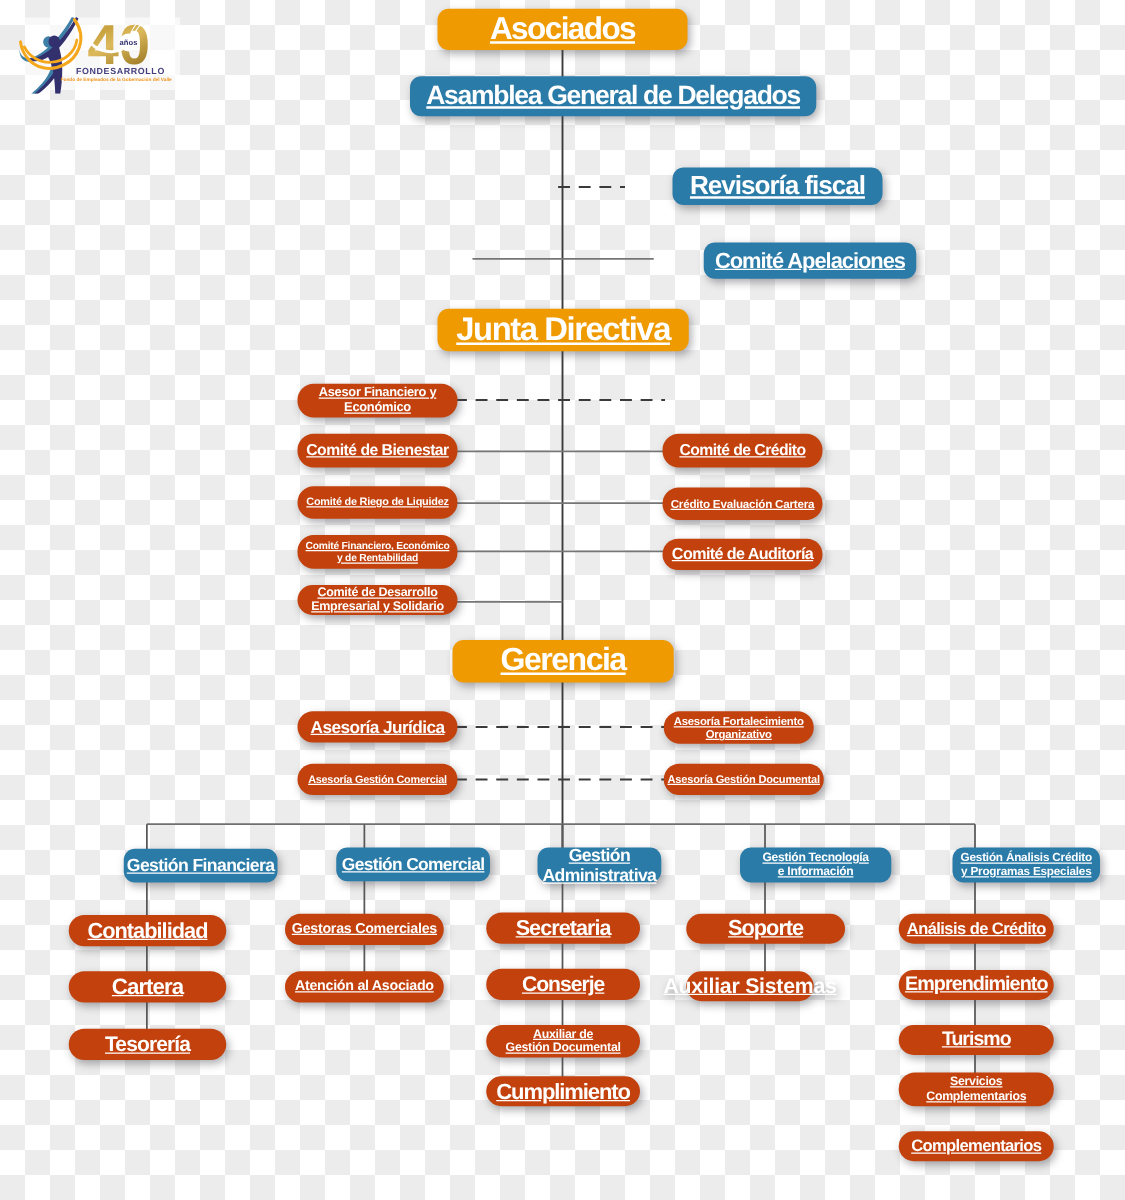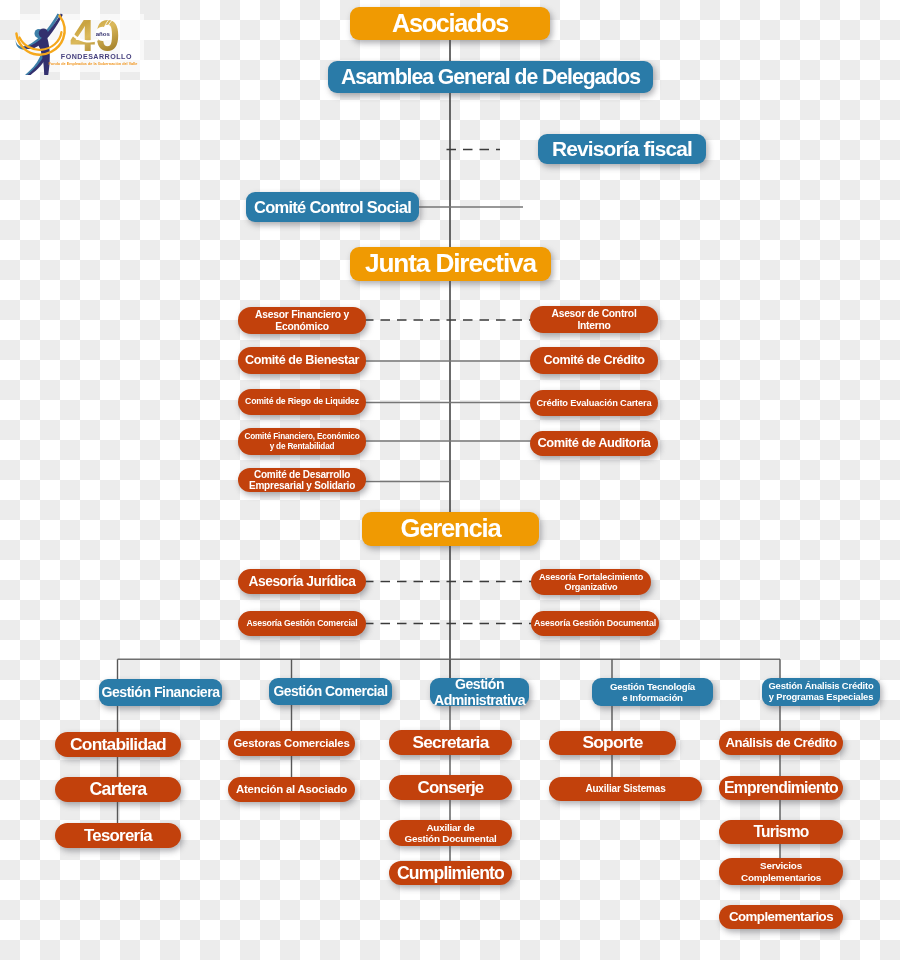--- a/index.html
+++ b/index.html
@@ -12,21 +12,21 @@
     linear-gradient(45deg,#ececec 25%,transparent 25%,transparent 75%,#ececec 75%);
   background-size:40px 40px;
   background-position:0 0,20px 20px;
 }
 #chart-root{position:absolute;left:0;top:0;width:900px;height:960px;}
 .node{position:absolute;box-sizing:border-box;display:flex;align-items:center;justify-content:center;
   text-align:center;color:#fff;border-radius:9px;line-height:1.14;
   font-weight:bold;
   padding:12px;white-space:pre;
   filter:drop-shadow(2.5px 3.2px 3.4px rgba(70,70,80,0.45));
-  z-index:3;}
+  z-index:3;text-decoration:underline;}
 .node.orange{background:#f09a02;}
 .node.teal{background:#2a7ba8;margin-left:40px;}
 .node.navy{background:#c2410c;border-radius:13px;}
 .node-text{display:block;white-space:pre;}
 svg#links{position:absolute;left:0;top:0;width:900px;height:960px;z-index:1;overflow:visible;}
 #logo{position:absolute;left:14px;top:11px;z-index:6;}
 #logo-backdrop{position:absolute;left:20px;top:14px;width:124px;height:58px;background:rgba(255,255,255,0.62);z-index:5;}
 </style>
 </head>
 <body>
@@ -94,26 +94,24 @@
   </g>
 
   <text x="46.8" y="47.9" font-family="'Liberation Sans',sans-serif" font-size="7.1" font-weight="bold" fill="#46407e" letter-spacing="0.5">FONDESARROLLO</text>
   <text x="34.5" y="53.6" font-family="'Liberation Sans',sans-serif" font-size="3.8" font-weight="bold" fill="#f0941c">Fondo de Empleados de la Gobernación del Valle</text>
 </svg>
 </div>
 
 <div class="node orange" style="left:350px;top:7px;width:200px;height:33px;font-size:25.2px;letter-spacing:-1.26px"><span class="node-text">Asociados</span></div>
 <div class="node teal" style="left:288px;top:61px;width:325px;height:32px;font-size:21.2px;letter-spacing:-1.02px"><span class="node-text">Asamblea General de Delegados</span></div>
 <div class="node teal" style="left:498px;top:134px;width:168px;height:30px;font-size:20.9px;letter-spacing:-0.83px"><span class="node-text">Revisoría fiscal</span></div>
-<div class="node teal" style="left:206px;top:192px;width:173px;height:30px;font-size:16.5px;letter-spacing:-0.73px"><span class="node-text">Comité Control Social</span></div>
+<div class="node teal" style="left:523px;top:194px;width:170px;height:29px;font-size:17.5px;letter-spacing:-0.81px"><span class="node-text">Comité Apelaciones</span></div>
 <div class="node orange" style="left:350px;top:247px;width:201px;height:34px;font-size:26.2px;letter-spacing:-1.12px"><span class="node-text">Junta Directiva</span></div>
 <div class="node navy" style="left:238px;top:307px;width:128px;height:27px;font-size:10.3px;letter-spacing:-0.23px"><span class="node-text">Asesor Financiero y
 Económico</span></div>
-<div class="node navy" style="left:530px;top:306px;width:128px;height:27px;font-size:10.3px;letter-spacing:-0.25px"><span class="node-text">Asesor de Control
-Interno</span></div>
 <div class="node navy" style="left:238px;top:347px;width:128px;height:27px;font-size:12.6px;letter-spacing:-0.41px"><span class="node-text">Comité de Bienestar</span></div>
 <div class="node navy" style="left:530px;top:347px;width:128px;height:27px;font-size:12.6px;letter-spacing:-0.44px"><span class="node-text">Comité de Crédito</span></div>
 <div class="node navy" style="left:238px;top:389px;width:128px;height:26px;font-size:8.7px;letter-spacing:-0.18px"><span class="node-text">Comité de Riego de Liquidez</span></div>
 <div class="node navy" style="left:530px;top:390px;width:128px;height:26px;font-size:9.3px;letter-spacing:-0.17px"><span class="node-text">Crédito Evaluación Cartera</span></div>
 <div class="node navy" style="left:238px;top:428px;width:128px;height:27px;font-size:8.2px;letter-spacing:-0.18px"><span class="node-text">Comité Financiero, Económico
 y de Rentabilidad</span></div>
 <div class="node navy" style="left:530px;top:431px;width:128px;height:25px;font-size:12.9px;letter-spacing:-0.47px"><span class="node-text">Comité de Auditoría</span></div>
 <div class="node navy" style="left:238px;top:468px;width:128px;height:15px;font-size:10px;letter-spacing:-0.22px"><span class="node-text">Comité de Desarrollo
 Empresarial y Solidario</span></div>
 <div class="node orange" style="left:362px;top:512px;width:177px;height:34px;font-size:25.6px;letter-spacing:-1.19px"><span class="node-text">Gerencia</span></div>
@@ -132,21 +130,21 @@
 <div class="node teal" style="left:390px;top:678px;width:99px;height:28px;font-size:14.1px;letter-spacing:-0.49px"><span class="node-text">Gestión
 Administrativa</span></div>
 <div class="node navy" style="left:389px;top:730px;width:123px;height:25px;font-size:17.3px;letter-spacing:-0.76px"><span class="node-text">Secretaria</span></div>
 <div class="node navy" style="left:389px;top:775px;width:123px;height:25px;font-size:16.9px;letter-spacing:-0.79px"><span class="node-text">Conserje</span></div>
 <div class="node navy" style="left:389px;top:820px;width:123px;height:26px;font-size:9.9px;letter-spacing:-0.22px"><span class="node-text">Auxiliar de
 Gestión Documental</span></div>
 <div class="node navy" style="left:389px;top:861px;width:123px;height:24px;font-size:17.6px;letter-spacing:-0.86px"><span class="node-text">Cumplimiento</span></div>
 <div class="node teal" style="left:552px;top:678px;width:121px;height:28px;font-size:9.7px;letter-spacing:-0.23px"><span class="node-text">Gestión Tecnología
 e Información</span></div>
 <div class="node navy" style="left:549px;top:731px;width:127px;height:24px;font-size:17.4px;letter-spacing:-0.81px"><span class="node-text">Soporte</span></div>
-<div class="node navy" style="left:549px;top:777px;width:153px;height:24px;font-size:10px;letter-spacing:-0.19px"><span class="node-text">Auxiliar Sistemas</span></div>
+<div class="node navy" style="left:549px;top:777px;width:102px;height:24px;font-size:17px;letter-spacing:-0.19px"><span class="node-text">Auxiliar Sistemas</span></div>
 <div class="node teal" style="left:722px;top:678px;width:118px;height:28px;font-size:9.4px;letter-spacing:-0.16px"><span class="node-text">Gestión Ánalisis Crédito
 y Programas Especiales</span></div>
 <div class="node navy" style="left:719px;top:731px;width:124px;height:23px;font-size:13.2px;letter-spacing:-0.44px"><span class="node-text">Análisis de Crédito</span></div>
 <div class="node navy" style="left:719px;top:776px;width:124px;height:23px;font-size:15.8px;letter-spacing:-0.76px"><span class="node-text">Emprendimiento</span></div>
 <div class="node navy" style="left:719px;top:820px;width:124px;height:24px;font-size:15.6px;letter-spacing:-0.77px"><span class="node-text">Turismo</span></div>
 <div class="node navy" style="left:719px;top:858px;width:124px;height:27px;font-size:9.9px;letter-spacing:-0.23px"><span class="node-text">Servicios
 Complementarios</span></div>
 <div class="node navy" style="left:719px;top:905px;width:124px;height:24px;font-size:13.3px;letter-spacing:-0.55px"><span class="node-text">Complementarios</span></div>
 </div>
 

